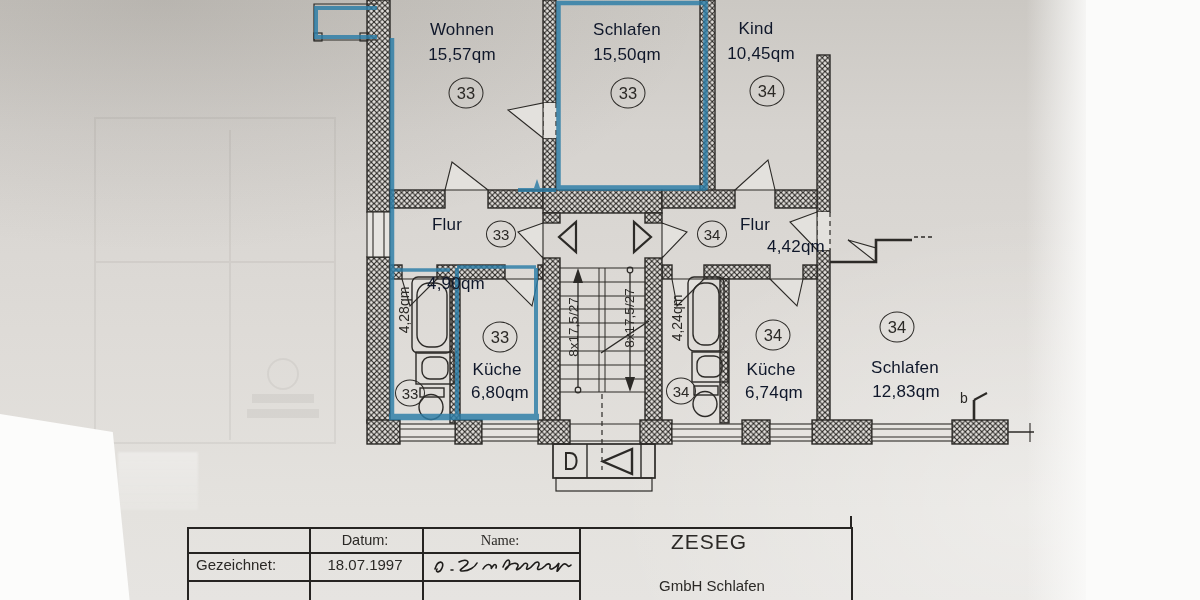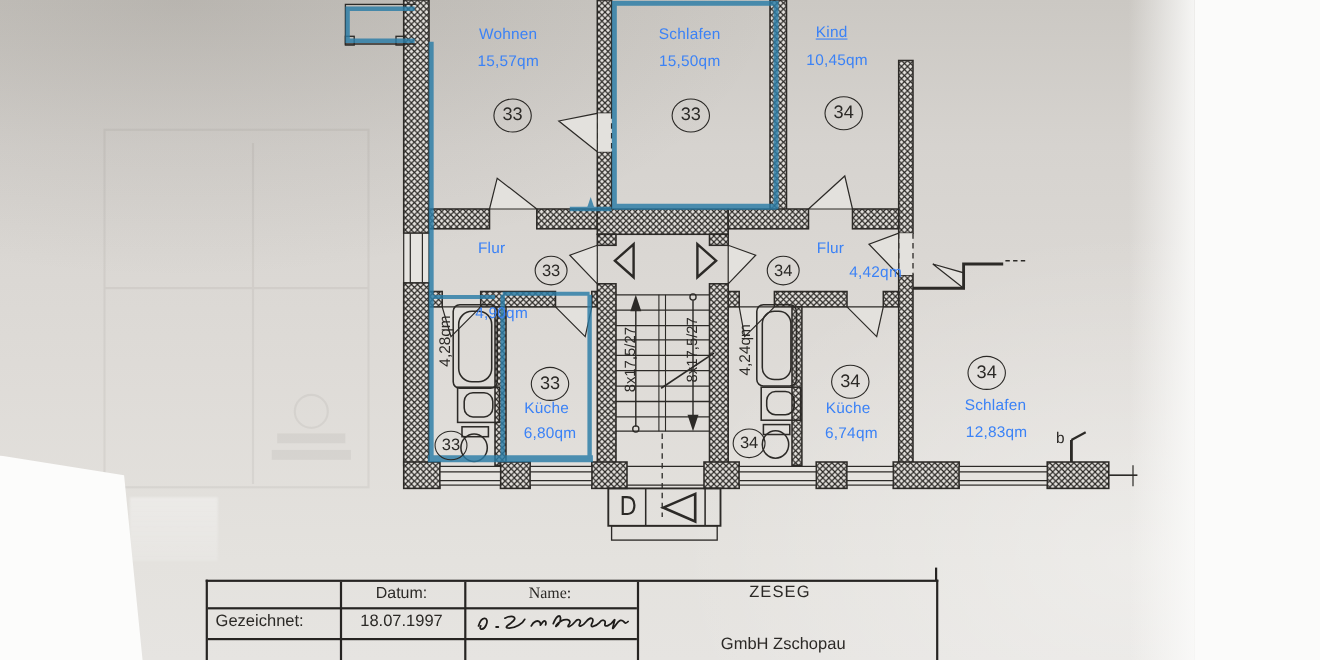--- a/index.html
+++ b/index.html
@@ -20,27 +20,27 @@
     content:""; position:absolute; right:0; top:0; bottom:0; width:60px;
     background:linear-gradient(90deg, rgba(250,250,249,0), rgba(250,250,249,.9));
   }
   #white-corner {
     position:absolute; left:0; top:0; width:1200px; height:600px;
     background:#fcfcfb;
     clip-path: polygon(0 69%, 9.4% 72%, 10.8% 100%, 0 100%);
   }
   svg.plan { position:absolute; left:0; top:0; width:1200px; height:600px; }
 
-  .lb { position:absolute; white-space:nowrap; font-size:14px; letter-spacing:.2px;
-        transform:translate(-50%,-50%); color:#3b82f6; }
+  .lb { position:absolute; white-space:nowrap; font-size:17px; letter-spacing:.2px;
+        transform:translate(-50%,-50%); color:#0f172a; }
   .vlb { position:absolute; white-space:nowrap; font-size:14px;
          transform:translate(-50%,-50%) rotate(-90deg); color:#2b2926; }
   .circ { position:absolute; width:35px; height:31px; border:1.9px solid #2b2926;
           border-radius:50%; display:flex; align-items:center; justify-content:center;
-          font-size:16.5px; transform:translate(-50%,-50%);margin-top:12px; }
+          font-size:16.5px; transform:translate(-50%,-50%); }
   .circ.sm { width:30px; height:27px; font-size:15px; }
   .dletter { position:absolute; font-size:25px; transform:translate(-50%,-50%) scaleX(.85); }
   .bmark { position:absolute; font-size:14px; transform:translate(-50%,-50%); }
 
   
   #tblock { position:absolute; left:187px; top:527px; width:666px; height:73px;
             border:2px solid #262422; border-bottom:none; }
   #tblock .vl { position:absolute; top:0; bottom:0; width:1.6px; background:#262422; }
   #tblock .hl { position:absolute; left:0; height:1.6px; background:#262422; }
   #tblock .t  { position:absolute; white-space:nowrap; }
@@ -251,21 +251,21 @@
   </svg>
 
   <div class="lb" style="left:462px; top:30px;">Wohnen</div>
   <div class="lb" style="left:462px; top:55px;">15,57qm</div>
   <div class="circ" style="left:466px; top:93px;">33</div>
 
   <div class="lb" style="left:627px; top:30px;">Schlafen</div>
   <div class="lb" style="left:627px; top:55px;">15,50qm</div>
   <div class="circ" style="left:628px; top:93px;">33</div>
 
-  <div class="lb" style="left:756px; top:29px;text-decoration:underline;">Kind</div>
+  <div class="lb" style="left:756px; top:29px;">Kind</div>
   <div class="lb" style="left:761px; top:54px;">10,45qm</div>
   <div class="circ" style="left:767px; top:91px;">34</div>
 
   <div class="lb" style="left:447px; top:225px;">Flur</div>
   <div class="lb" style="left:456px; top:247px;margin-top:37px;">4,90qm</div>
   <div class="circ sm" style="left:501px; top:234px;">33</div>
 
   <div class="lb" style="left:755px; top:225px;">Flur</div>
   <div class="lb" style="left:767px; top:247px;margin-left:29px;">4,42qm</div>
   <div class="circ sm" style="left:712px; top:234px;">34</div>
@@ -310,19 +310,19 @@
     <svg style="position:absolute; left:238px; top:24px;" width="148" height="26" viewBox="0 0 148 26">
       <path d="M8,16 C11,6 18,8 15,15 C13,20 8,20 10,16 M24,17 L26,17
                M32,9 C40,5 44,9 38,13 C34,16 31,18 36,18 C42,18 48,14 50,10
                M56,16 C58,12 62,10 64,13 C65,15 63,17 66,13 C68,10 70,12 69,15
                M76,14 C80,4 84,6 82,12 C80,17 76,18 80,14 C86,8 94,10 90,15
                C88,18 92,17 96,12 C98,9 102,10 100,14 C98,18 103,16 106,12
                C110,7 114,9 111,14 C109,18 114,17 118,13 C120,10 124,10 123,14
                C122,18 128,16 132,10 L130,18 C130,20 134,12 137,11 C141,10 140,16 144,12" fill="none" stroke="#1e1c1a" stroke-width="1.6" stroke-linecap="round"></path>
     </svg>
 
-    <div class="t cen" style="left:520px; top:1px; font-size:15px; letter-spacing:1px;">ZESEG</div>
-    <div class="t cen" style="left:523px; top:48px; font-size:15px;">GmbH Zschopau</div>
+    <div class="t cen" style="left:520px; top:1px; font-size:21px; letter-spacing:1px;">ZESEG</div>
+    <div class="t cen" style="left:523px; top:48px; font-size:15px;">GmbH Schlafen</div>
   </div>
 
   <div class="ghostbars"></div>
   <div id="white-corner"></div>
 </div>
 
 </body></html>

